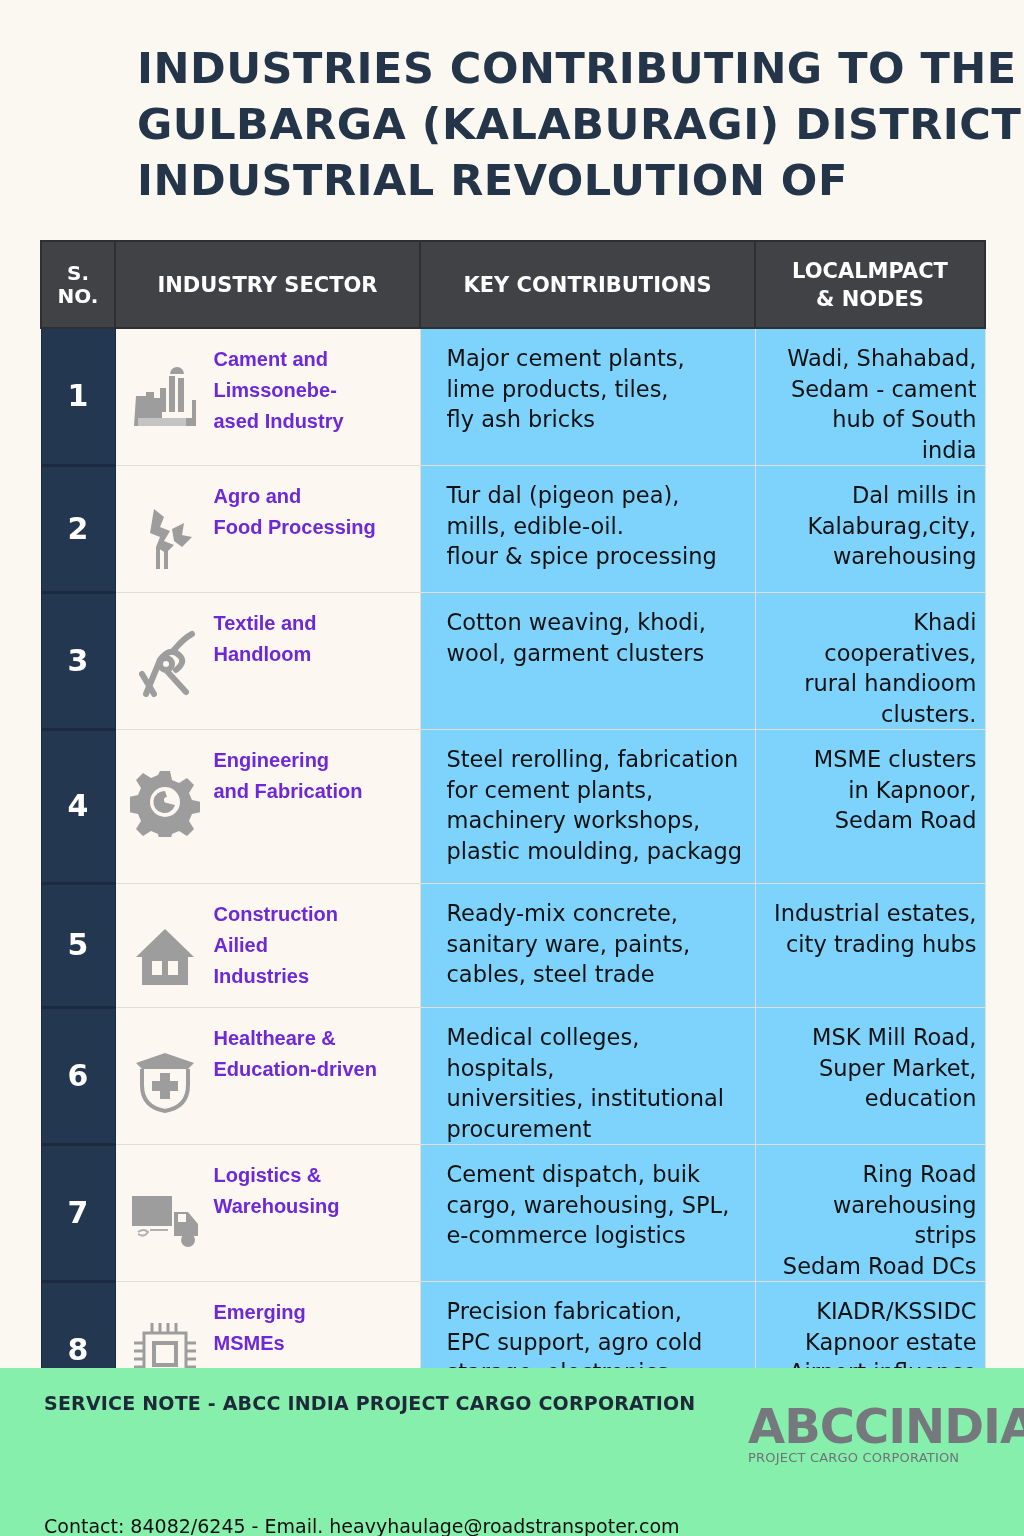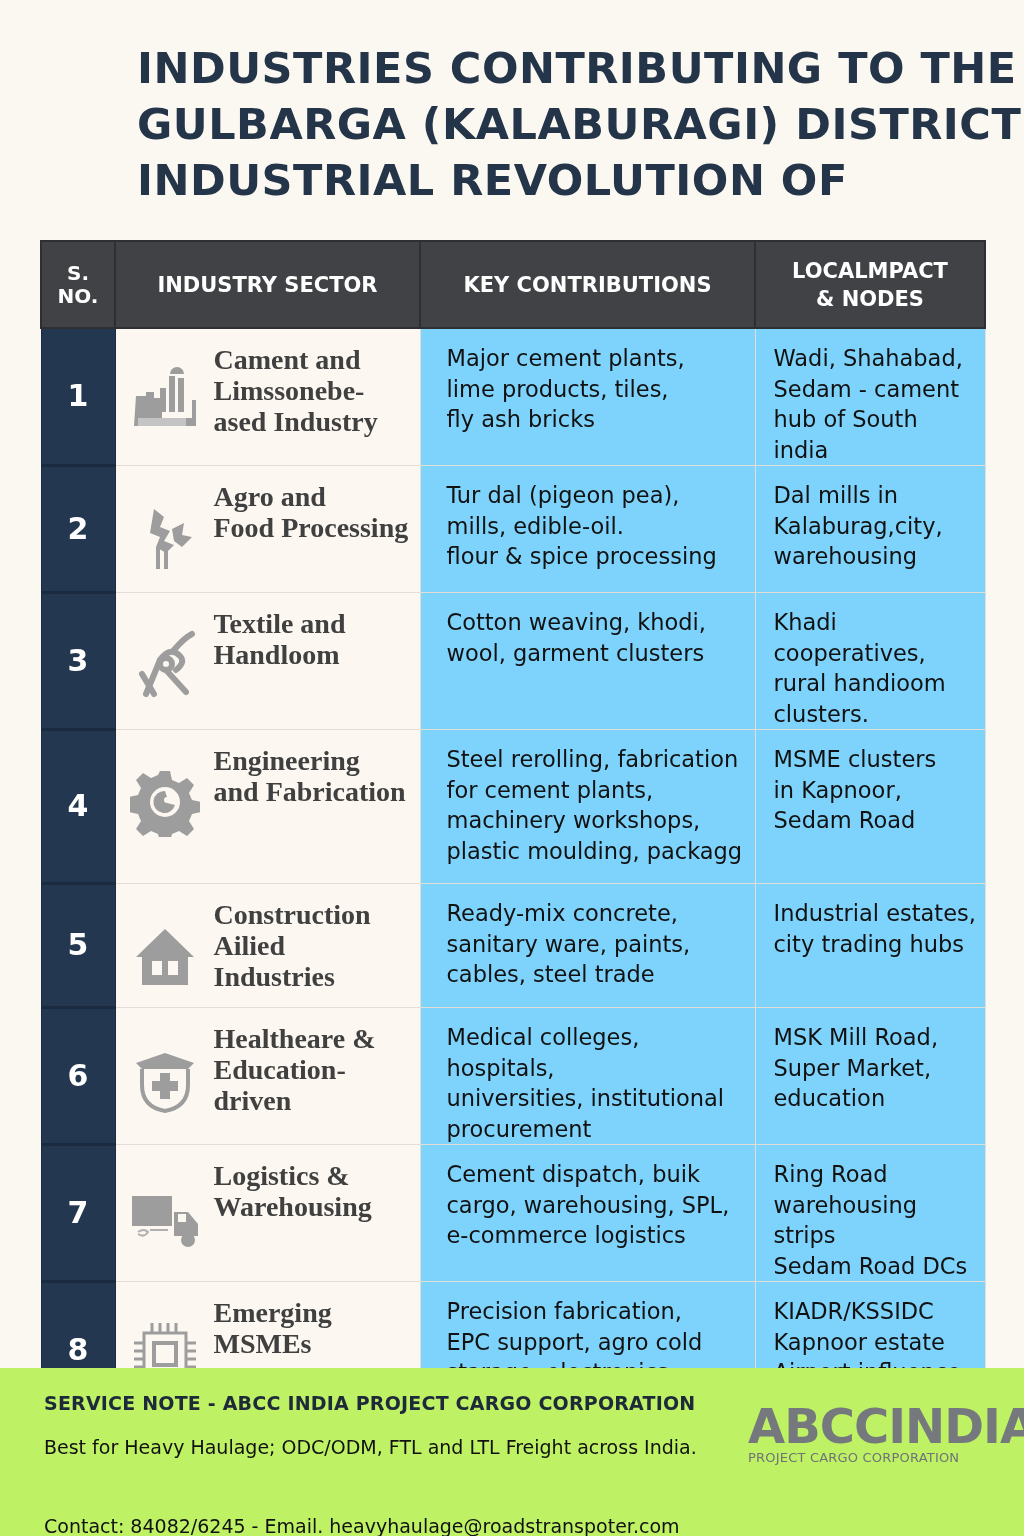--- a/index.html
+++ b/index.html
@@ -39,28 +39,28 @@
     background: #243750; color: #fff; text-align: center; vertical-align: middle;
     font-family: "DejaVu Sans", sans-serif; font-weight: bold; font-size: 30px;
     border-color: #1a2a40; border-bottom: 3px solid #1b2a3e;
   }
   .grid td.sector { background: #fcf8f1; }
   .grid td.contrib, .grid td.impact { background: #7dd3fc; }
   .sector-wrap { display: flex; align-items: flex-start; padding: 15px 4px 0 14px; }
   .icon-box { width: 70px; height: 70px; flex: 0 0 70px; margin-top: 22px; margin-right: 14px; }
   .icon-box svg { width: 70px; height: 70px; }
   .sector-name {
-    font-family: Liberation Serif, serif; font-weight: bold;
-    font-size: 28px; line-height: 31px; color: #404040; white-space: pre-line;
+    font-family: Liberation Sans, sans-serif; font-weight: bold;
+    font-size: 20px; line-height: 31px; color: #6d28d9; white-space: pre-line;
   }
   .cell-text { padding: 14px 8px 0 26px; white-space: pre-line; font-family: "DejaVu Sans", sans-serif; font-size: 22.5px; }
-  .impact .cell-text { padding-left: 18px; }
+  .impact .cell-text { padding-left: 18px; text-align: right; }
   .footer {
     position: absolute; left: 0; top: 1368px; width: 1024px; height: 168px;
-    background: #bef264;
+    background: #86efac;
   }
   .note-title {
     position: absolute; left: 44px; top: 24px;
     font-family: "DejaVu Sans", sans-serif; font-weight: bold;
     font-size: 19px; color: #1e2a3a; letter-spacing: 0.2px;
   }
   .note-line {
     position: absolute; left: 44px; font-family: "DejaVu Sans", sans-serif;
     font-size: 19px; color: #111;
   }
@@ -347,19 +347,18 @@
           <div class="cell-text">KIADR/KSSIDC
 Kapnoor estate
 Airport influence aone</div>
         </td>
     </tr>
   </tbody>
 </table>
 
 <div class="footer">
   <div class="note-title">SERVICE NOTE - ABCC INDIA PROJECT CARGO CORPORATION</div>
-  <div class="note-line l1">Best for Heavy Haulage; ODC/ODM, FTL and LTL Freight across India.</div>
   <div class="note-line l2">Contact: 84082/6245 - Email. heavyhaulage@roadstranspoter.com</div>
   <div class="brand">
     <div class="brand-name">ABCCINDIA</div>
     <div class="brand-sub">PROJECT CARGO CORPORATION</div>
   </div>
 </div>
 
 </body></html>

